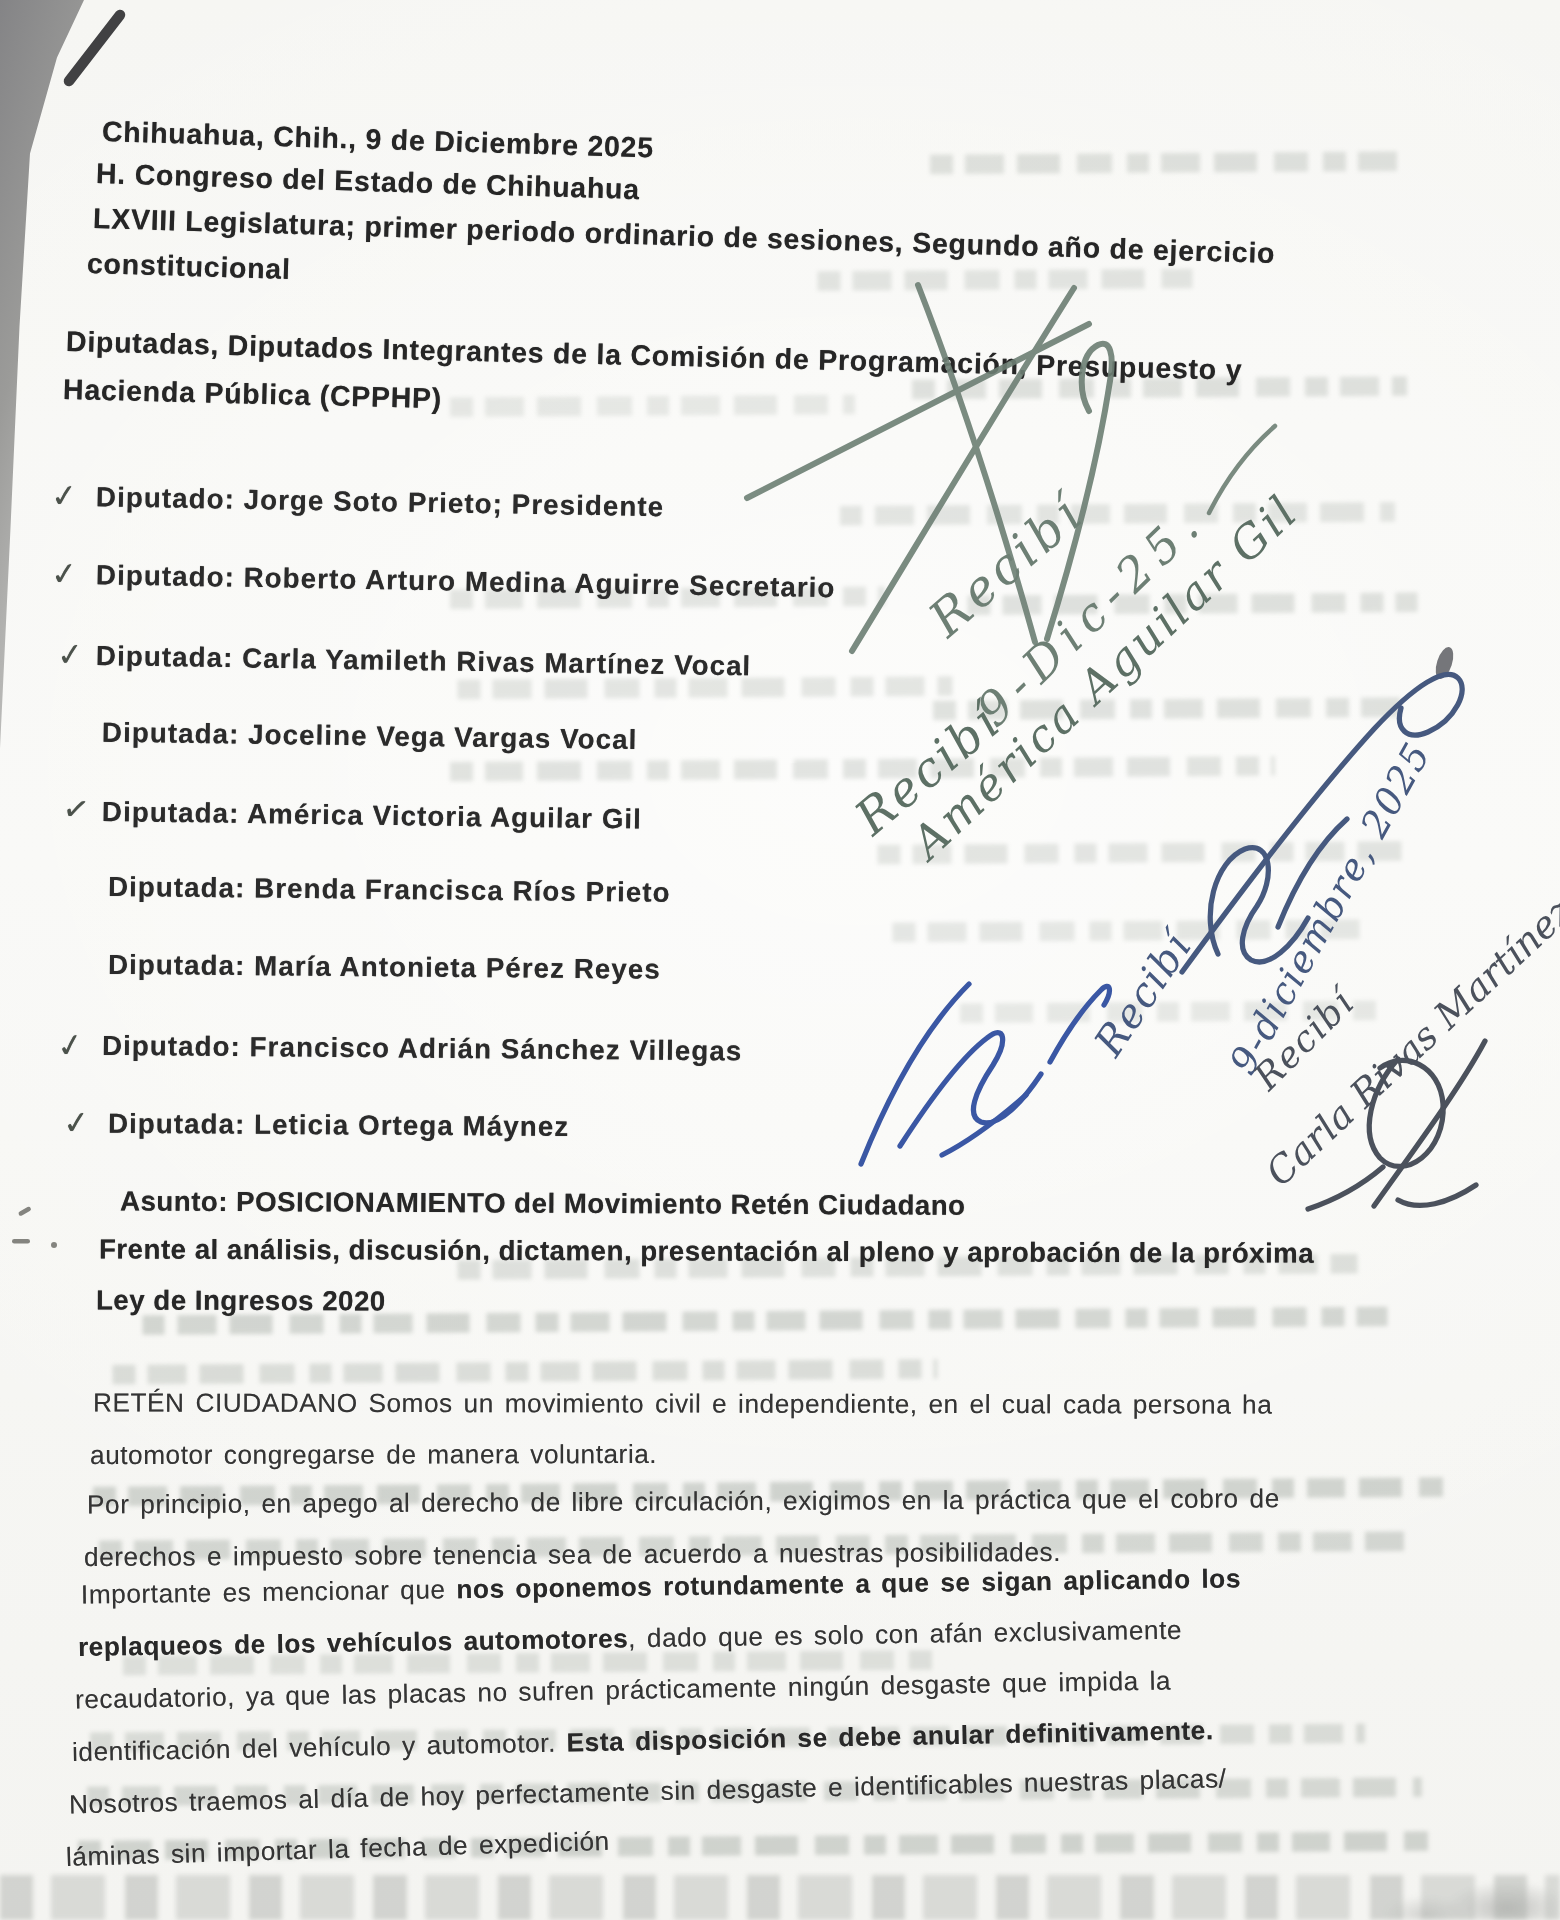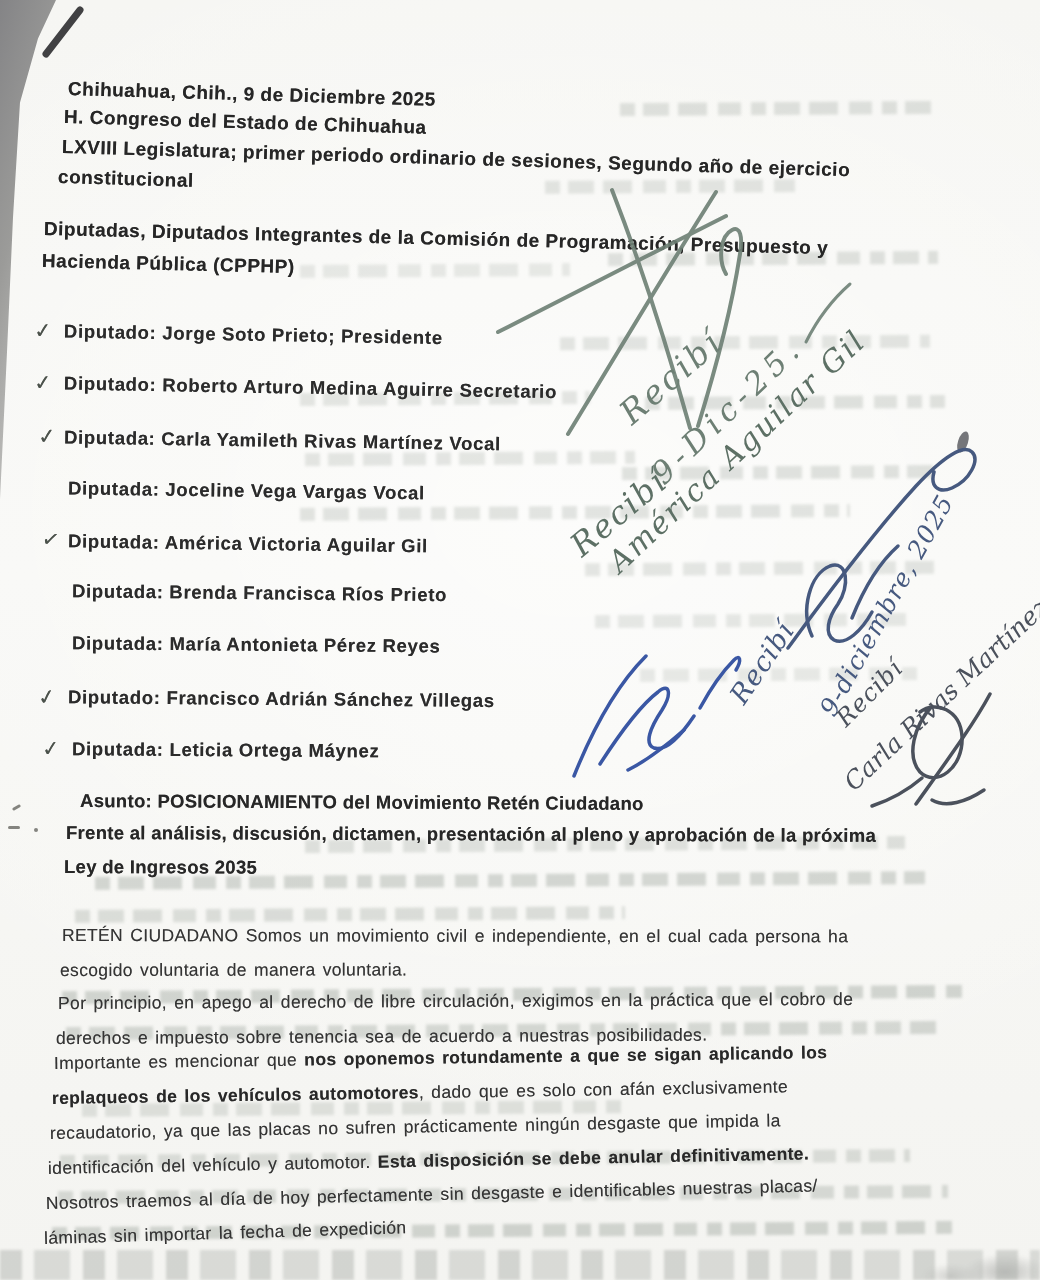--- a/index.html
+++ b/index.html
@@ -97,24 +97,24 @@
   <div class="dep" style="left:38px;top:424px;transform:rotate(.9deg)"><span class="chk" style="width:26px">✓</span><span>Diputada: Carla Yamileth Rivas Martínez Vocal</span></div>
   <div class="dep" style="left:38px;top:477px;transform:rotate(.8deg)"><span class="chk"></span><span>Diputada: Joceline Vega Vargas Vocal</span></div>
   <div class="dep" style="left:42px;top:528px;transform:rotate(.8deg)"><span class="chk" style="width:26px;transform:rotate(8deg)">✓</span><span>Diputada: América Victoria Aguilar Gil</span></div>
   <div class="dep" style="left:42px;top:580px;transform:rotate(.6deg)"><span class="chk"></span><span>Diputada: Brenda Francisca Ríos Prieto</span></div>
   <div class="dep" style="left:42px;top:632px;transform:rotate(.5deg)"><span class="chk"></span><span>Diputada: María Antonieta Pérez Reyes</span></div>
   <div class="dep" style="left:38px;top:684px;transform:rotate(.5deg)"><span class="chk" style="transform:rotate(-10deg)">✓</span><span>Diputado: Francisco Adrián Sánchez Villegas</span></div>
   <div class="dep" style="left:42px;top:736px;transform:rotate(.4deg)"><span class="chk">✓</span><span>Diputada: Leticia Ortega Máynez</span></div>
 
   <div class="line sub" style="left:80px;top:790px;transform:rotate(.3deg)">Asunto: POSICIONAMIENTO del Movimiento Retén Ciudadano</div>
   <div class="line sub" style="left:66px;top:822px;transform:rotate(.2deg)">Frente al análisis, discusión, dictamen, presentación al pleno  y aprobación de la próxima</div>
-  <div class="line sub" style="left:64px;top:856px;transform:rotate(.2deg)">Ley de Ingresos 2035</div>
+  <div class="line sub" style="left:64px;top:856px;transform:rotate(.2deg)">Ley de Ingresos 2020</div>
 
   <div class="line body-t" style="left:62px;top:925px;transform:rotate(.1deg)">RETÉN CIUDADANO Somos un movimiento civil e independiente, en el cual cada persona ha</div>
-  <div class="line body-t" style="left:60px;top:960px;transform:rotate(-.1deg)">escogido voluntaria de manera voluntaria.</div>
+  <div class="line body-t" style="left:60px;top:960px;transform:rotate(-.1deg)">automotor congregarse de manera voluntaria.</div>
 
   <div class="line body-t" style="left:58px;top:993px;transform:rotate(-.3deg)">Por principio, en apego al derecho de libre circulación, exigimos en la práctica que el cobro de</div>
   <div class="line body-t" style="left:56px;top:1028px;transform:rotate(-.3deg)">derechos e impuesto sobre tenencia sea  de acuerdo a nuestras posibilidades.</div>
 
   <div class="line body-t" style="left:54px;top:1053px;transform:rotate(-.8deg)"><span>Importante es mencionar que </span><span class="b">nos  oponemos rotundamente a que  se sigan aplicando los</span></div>
   <div class="line body-t" style="left:52px;top:1088px;transform:rotate(-.9deg)"><span class="b">replaqueos de los vehículos automotores</span><span>, dado que es solo con afán exclusivamente</span></div>
   <div class="line body-t" style="left:50px;top:1123px;transform:rotate(-1deg)">recaudatorio, ya que las placas no sufren prácticamente ningún desgaste que impida la</div>
   <div class="line body-t" style="left:48px;top:1158px;transform:rotate(-1.1deg)"><span>identificación del vehículo y automotor. </span><span class="b">Esta disposición se debe anular definitivamente.</span></div>
   <div class="line body-t" style="left:46px;top:1193px;transform:rotate(-1.3deg)">Nosotros traemos al día de hoy perfectamente  sin desgaste e identificables nuestras placas/</div>
   <div class="line body-t" style="left:44px;top:1228px;transform:rotate(-1.7deg)">láminas sin importar la fecha de expedición</div>

